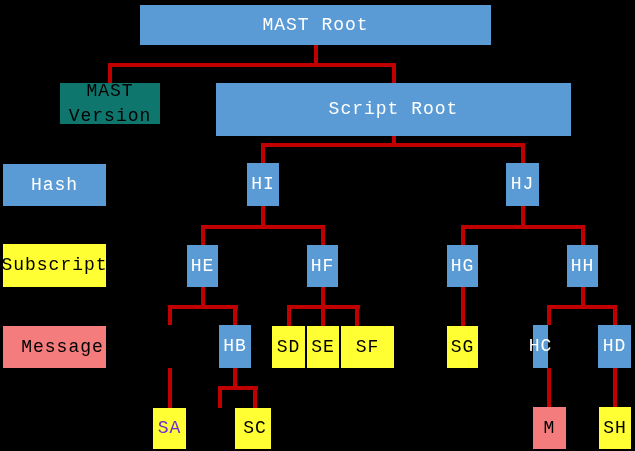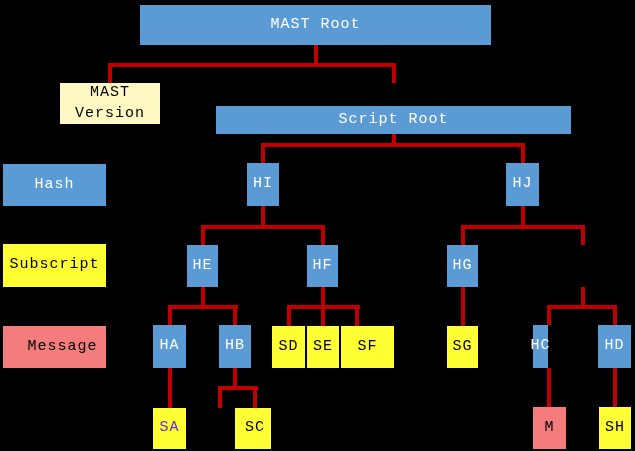--- a/index.html
+++ b/index.html
@@ -10,21 +10,21 @@
     background: #000;
     overflow: hidden;
     font-family: "Liberation Mono", "DejaVu Sans Mono", monospace;
   }
   .node {
     position: absolute;
     display: flex;
     align-items: center;
     justify-content: center;
     text-align: center;
-    font-size: 15px;
+    font-size: 18px;
     letter-spacing: 1px;
     line-height: 1.35;
     box-sizing: border-box;
     white-space: pre-line;
   }
   .seg { position: absolute; }
 </style>
 </head>
 <body>
 
@@ -84,31 +84,31 @@
       <div class="seg" style="left: 218px; top: 386px; width: 4px; height: 22px; background: rgb(192, 0, 0);"></div>
       <div class="seg" style="left: 253px; top: 386px; width: 4px; height: 22px; background: rgb(192, 0, 0);"></div>
     </div>
     <div>
       <div class="seg" style="left: 547px; top: 368px; width: 4px; height: 39px; background: rgb(192, 0, 0);"></div>
     </div>
     <div>
       <div class="seg" style="left: 613px; top: 368px; width: 4px; height: 39px; background: rgb(192, 0, 0);"></div>
     </div>
     <div class="node" style="left: 140px; top: 5px; width: 351px; height: 40px; background: rgb(91, 155, 213); color: rgb(255, 255, 255);"><span>MAST Root</span></div>
-    <div class="node" style="left: 60px; top: 83px; width: 100px; height: 41px; background: #fef9c3; color: rgb(0, 0, 0);"><span>MAST Version</span></div>
-    <div class="node" style="left: 216px; top: 83px; width: 355px; height: 28px; background: rgb(91, 155, 213); color: rgb(255, 255, 255); margin-top: 23px;"><span>Script Root</span></div>
+    <div class="node" style="left: 60px; top: 83px; width: 100px; height: 41px; background: #0f766e; color: rgb(0, 0, 0);"><span>MAST Version</span></div>
+    <div class="node" style="left: 216px; top: 83px; width: 355px; height: 53px; background: rgb(91, 155, 213); color: rgb(255, 255, 255);"><span>Script Root</span></div>
     <div class="node" style="left: 3px; top: 164px; width: 103px; height: 42px; background: rgb(91, 155, 213); color: rgb(255, 255, 255);"><span>Hash</span></div>
     <div class="node" style="left: 3px; top: 244px; width: 103px; height: 43px; background: rgb(255, 255, 51); color: rgb(0, 0, 0);"><span>Subscript</span></div>
     <div class="node" style="left: 3px; top: 326px; width: 103px; height: 42px; background: rgb(244, 124, 124); color: rgb(0, 0, 0); padding-left: 16px;"><span>Message</span></div>
     <div class="node" style="left: 247px; top: 163px; width: 32px; height: 43px; background: rgb(91, 155, 213); color: rgb(255, 255, 255);"><span>HI</span></div>
     <div class="node" style="left: 506px; top: 163px; width: 33px; height: 43px; background: rgb(91, 155, 213); color: rgb(255, 255, 255);"><span>HJ</span></div>
     <div class="node" style="left: 187px; top: 245px; width: 31px; height: 42px; background: rgb(91, 155, 213); color: rgb(255, 255, 255);"><span>HE</span></div>
     <div class="node" style="left: 307px; top: 245px; width: 31px; height: 42px; background: rgb(91, 155, 213); color: rgb(255, 255, 255);"><span>HF</span></div>
     <div class="node" style="left: 447px; top: 245px; width: 31px; height: 42px; background: rgb(91, 155, 213); color: rgb(255, 255, 255);"><span>HG</span></div>
-    <div class="node" style="left: 153px; top: 325px; width: 33px; height: 43px; background: rgb(91, 155, 213); color: rgb(255, 255, 255);"><span>HA</span></div>
+    <div class="node" style="left: 567px; top: 245px; width: 31px; height: 42px; background: rgb(91, 155, 213); color: rgb(255, 255, 255);"><span>HH</span></div>
     <div class="node" style="left: 219px; top: 325px; width: 32px; height: 43px; background: rgb(91, 155, 213); color: rgb(255, 255, 255);"><span>HB</span></div>
     <div class="node" style="left: 272px; top: 326px; width: 33px; height: 42px; background: rgb(255, 255, 51); color: rgb(0, 0, 0);"><span>SD</span></div>
     <div class="node" style="left: 307px; top: 326px; width: 32px; height: 42px; background: rgb(255, 255, 51); color: rgb(0, 0, 0);"><span>SE</span></div>
     <div class="node" style="left: 341px; top: 326px; width: 53px; height: 42px; background: rgb(255, 255, 51); color: rgb(0, 0, 0);"><span>SF</span></div>
     <div class="node" style="left: 447px; top: 326px; width: 31px; height: 42px; background: rgb(255, 255, 51); color: rgb(0, 0, 0);"><span>SG</span></div>
     <div class="node" style="left: 533px; top: 325px; width: 15px; height: 43px; background: rgb(91, 155, 213); color: rgb(255, 255, 255);"><span>HC</span></div>
     <div class="node" style="left: 598px; top: 325px; width: 33px; height: 43px; background: rgb(91, 155, 213); color: rgb(255, 255, 255);"><span>HD</span></div>
     <div class="node" style="left: 153px; top: 408px; width: 33px; height: 41px; background: rgb(255, 255, 51); color: #6d28d9;"><span>SA</span></div>
     <div class="node" style="left: 203px; top: 408px; width: 33px; height: 41px; background: rgb(255, 255, 51); color: rgb(0, 0, 0); margin-left: 32px;"><span>SB</span></div>
     <div class="node" style="left: 239px; top: 408px; width: 32px; height: 41px; background: rgb(255, 255, 51); color: rgb(0, 0, 0);"><span>SC</span></div>

